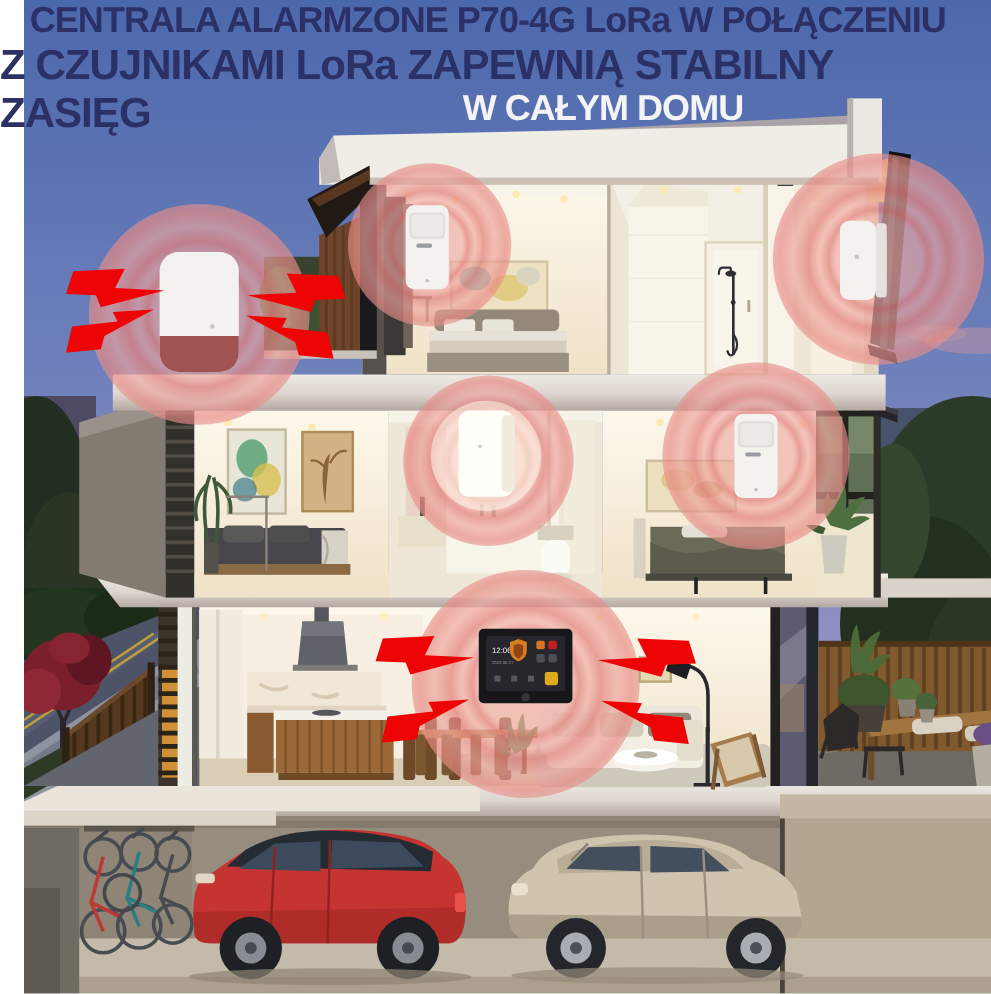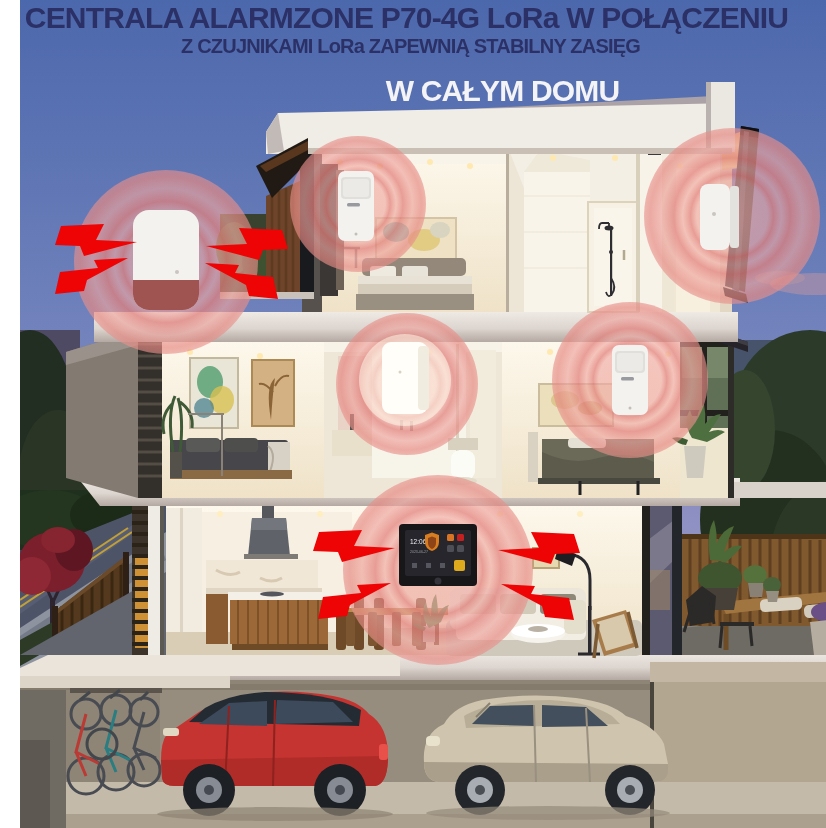--- a/index.html
+++ b/index.html
@@ -557,16 +557,16 @@
 </g>
 
 <g fill="#ee0404">
 <use href="#bolt" transform="translate(478,550) scale(-1,1)"></use>
 <use href="#boltdn" transform="translate(481,584) scale(-1,1)"></use>
 </g>
 </svg>
 
 <div style="position:absolute;left:0;top:1px;width:813px;text-align:center;font-weight:bold;font-size:30px;letter-spacing:-0.8px;color:#2b3167;">CENTRALA ALARMZONE P70-4G LoRa W POŁĄCZENIU</div>
 
-<div style="position:absolute;left:0;top:35px;width:821px;text-align:center;font-weight:bold;font-size:20px;letter-spacing:-0.8px;color:#2b3167;">Z CZUJNIKAMI LoRa ZAPEWNIĄ STABILNY ZASIĘG</div>
+<div style="position:absolute;left:0;top:35px;width:821px;text-align:left;font-weight:bold;font-size:35px;letter-spacing:-0.8px;color:#2b3167;">Z CZUJNIKAMI LoRa ZAPEWNIĄ STABILNY ZASIĘG</div>
 
 <div style="position:absolute;left:92px;top:74px;width:821px;text-align:center;font-weight:bold;font-size:30px;letter-spacing:-0.8px;color:#f4f4f6;">W CAŁYM DOMU</div>
 </div>
 
 </body></html>

